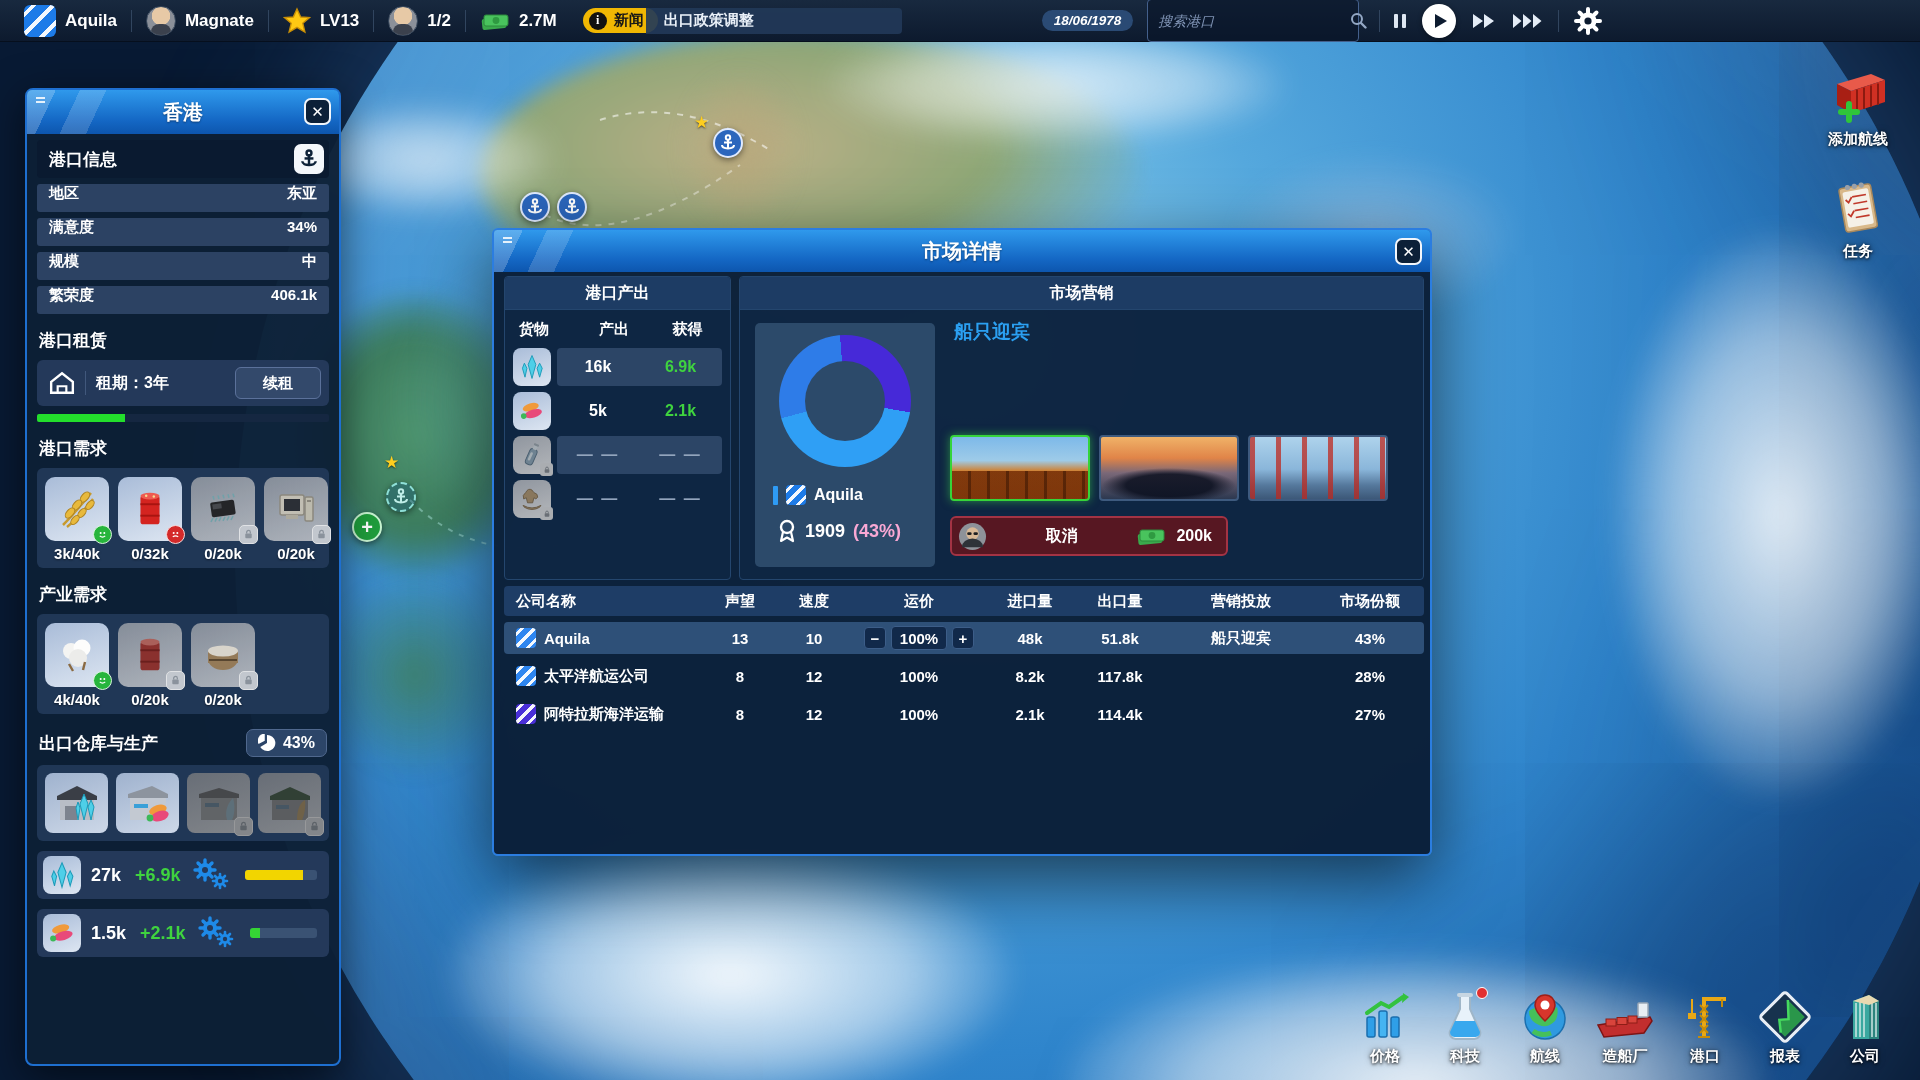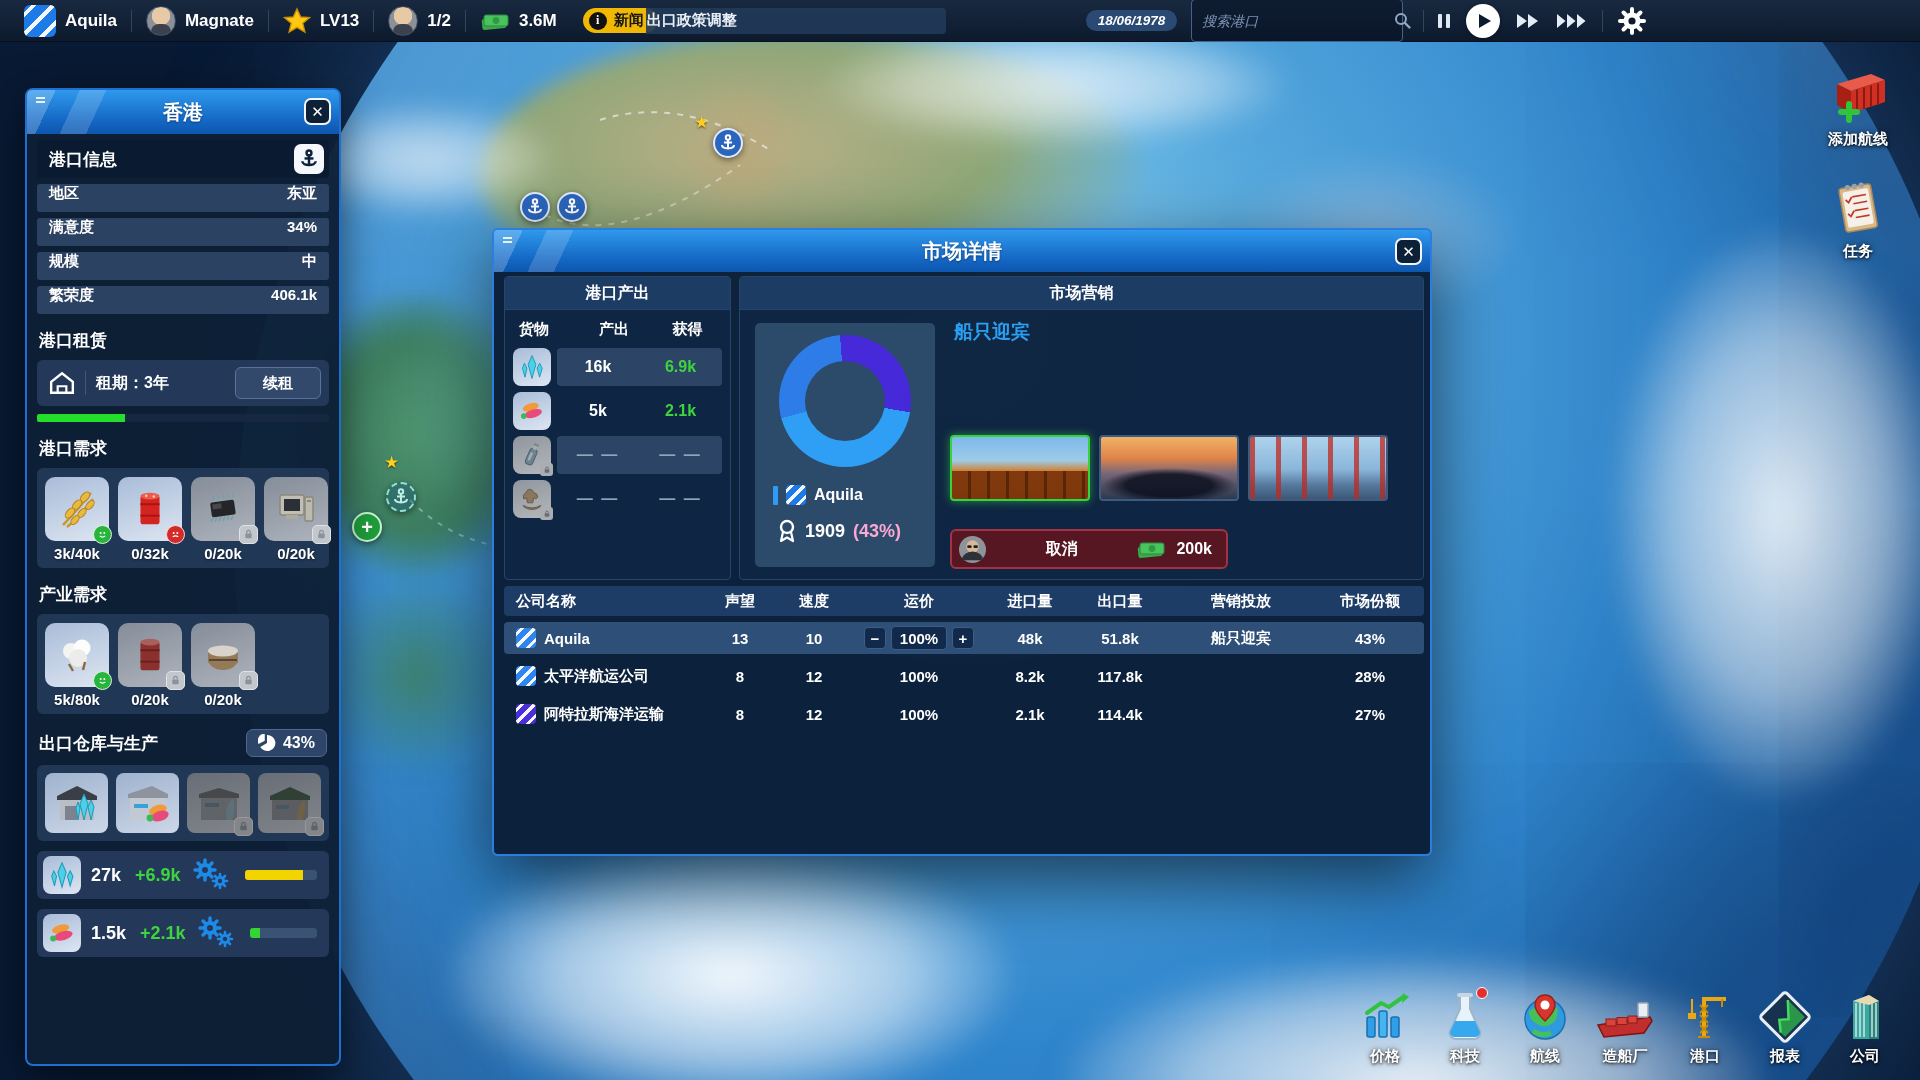--- a/index.html
+++ b/index.html
@@ -43,21 +43,21 @@
   .logo-sq.small { width:20px; height:20px; margin:0; border-radius:4px; }
   .logo-sq.small::before { background:repeating-linear-gradient(135deg, transparent 0 3px, #fff 3px 6px, transparent 6px 9px); }
   .tb-text { font-size:17px; font-weight:bold; }
   .avatar { width:30px; height:30px; border-radius:50%; background:radial-gradient(circle at 50% 32%, #e7c9a6 0 38%, #8b9099 40%), linear-gradient(#aeb6bf,#565d66); position:relative; overflow:hidden; border:1px solid #3a4a5e; }
   .avatar::after { content:""; position:absolute; left:4px; right:4px; bottom:-2px; height:13px; border-radius:8px 8px 0 0; background:#3b414d; }
   .star-ic { width:28px; height:28px; }
   .cash-ic { width:30px; height:22px; }
   .news-pill { display:flex; align-items:center; gap:7px; background:#f0b703; border-radius:14px; padding:3px 14px 3px 6px; margin-left:26px; }
   .news-info { width:18px; height:18px; border-radius:50%; background:#111; color:#fff; font-size:12px; font-weight:bold; display:flex; align-items:center; justify-content:center; font-family:"Liberation Serif",serif; }
   .news-label { color:#161616; font-weight:bold; font-size:15px; }
-  .news-strip { height:26px; width:300px; background:rgba(34,56,88,.92); display:flex; align-items:center; padding-left:1px; margin-left:-12px; border-radius:0 4px 4px 0;text-align:center; }
+  .news-strip { height:26px; width:256px; background:rgba(34,56,88,.92); display:flex; align-items:center; padding-left:18px; margin-left:-12px; border-radius:0 4px 4px 0;text-align:center; }
   .news-headline { font-size:15px; font-weight:bold; color:#e9f0f8; }
   .date-pill { background:#2a4a74; border-radius:13px; padding:3px 12px; font-size:13.5px; font-weight:bold; font-style:italic; margin-left:140px; }
   .searchbox { display:flex; align-items:center; width:212px; height:43px; border:1.5px solid #44608c; border-radius:4px; background:rgba(9,22,42,.65); margin-left:14px; }
   .searchbox input { flex:1; background:transparent; border:none; outline:none; color:#cdd9ea; font-style:italic; font-size:14px; padding:0 10px; font-family:inherit; }
   .searchbox input::placeholder { color:#7f93b4; }
   .search-sep { width:1px; height:19px; background:#44608c; }
   .search-btn { width:34px; display:flex; align-items:center; justify-content:center; cursor:pointer; }
   .ctl { display:flex; align-items:center; gap:16px; }
   .pause-ic { display:flex; gap:4px; }
   .pause-ic i { width:4px; height:14px; background:#dfe7f2; border-radius:1px; display:block; }
@@ -156,21 +156,21 @@
   .img1 { background:
       linear-gradient(180deg, rgba(0,0,0,0) 0 55%, rgba(40,20,5,.25) 55% 100%),
       repeating-linear-gradient(90deg, rgba(150,60,10,.85) 0 16px, rgba(95,35,5,.9) 16px 19px),
       linear-gradient(180deg,#7db9e9 0%,#9ecbe8 38%,#d08030 55%,#b5641e 100%); background-size:100% 100%, 100% 45%, 100% 100%; background-position:0 0, 0 100%, 0 0; background-repeat:no-repeat; }
   .img2 { background:
       radial-gradient(ellipse 70% 40% at 50% 78%, rgba(10,15,30,.85) 0 45%, rgba(10,15,30,0) 70%),
       linear-gradient(180deg,#f0b268 0%,#e08448 34%,#7a6878 58%,#2c3850 100%); }
   .img3 { background:
       repeating-linear-gradient(90deg, rgba(190,40,30,.75) 0 5px, rgba(190,40,30,0) 5px 26px),
       linear-gradient(180deg,#aed3ec 0%,#8ab6da 52%,#55789c 78%,#3c5878 100%); }
-  .cancel-btn { position:absolute; left:210px; top:252px; width:278px; height:40px; background:#571722; border:2px solid #a33344; border-radius:6px;
+  .cancel-btn { position:absolute; left:210px; top:239px; width:278px; height:40px; background:#571722; border:2px solid #a33344; border-radius:6px;
     display:flex; align-items:center; gap:10px; padding:0 14px 0 6px; cursor:pointer; }
   .cancel-avatar { width:29px; height:29px; }
   .cancel-label { flex:1; text-align:center; font-size:16px; font-weight:bold; }
   .cancel-cost { font-size:16px; font-weight:bold; }
   .cmp-table { position:absolute; left:10px; top:356px; width:920px; }
   .cmp-hd, .cmp-row { display:grid; grid-template-columns:200px 72px 76px 134px 88px 92px 150px 108px; align-items:center; }
   .cmp-hd { height:30px; background:#1e3d66; border-radius:4px; font-size:15px; font-weight:bold; }
   .cmp-hd span, .cmp-row span { text-align:center; }
   .cmp-hd span:first-child, .cmp-name { text-align:left; padding-left:12px; }
   .cmp-row { height:32px; margin-top:6px; font-size:15px; font-weight:bold; border-radius:4px; }
@@ -267,21 +267,21 @@
     <div class="avatar"></div>
     <span class="tb-text">1/2</span>
   </div>
   <div class="tb-div"></div>
   <div class="tb-group">
     <svg class="cash-ic" viewBox="0 0 30 22">
       <rect x="2" y="8" width="24" height="11" rx="2" fill="#3aa94c" transform="rotate(-6 14 13)"></rect>
       <rect x="4" y="5" width="24" height="11" rx="2" fill="#49c35d" stroke="#2c8a3c" stroke-width="1"></rect>
       <circle cx="16" cy="10.5" r="3.4" fill="#2f9a41"></circle>
     </svg>
-    <span class="tb-text">3.6M</span>
+    <span class="tb-text">2.7M</span>
   </div>
   <div class="news-pill">
     <span class="news-info">i</span>
     <span class="news-label">新闻</span>
   </div>
   <div class="news-strip">
     <span class="news-headline">出口政策调整</span>
   </div>
   <div class="date-pill">18/06/1978</div>
   <div class="searchbox">
@@ -619,21 +619,21 @@
             <path d="M14 31 l4 7 M30 29 l-2 8" stroke="#8a6a42" stroke-width="2.4"></path>
           </svg>
           <span class="badge happy">
               <svg width="11" height="11" viewBox="0 0 12 12">
                 <circle cx="4" cy="4.4" r="1.1" fill="#fff"></circle>
                 <circle cx="8" cy="4.4" r="1.1" fill="#fff"></circle>
                 <path d="M3 7.5 q3 2.6 6 0" stroke="#fff" stroke-width="1.3" fill="none"></path>
               </svg>
             </span>
         </div>
-        <div class="tile-label">5k/80k</div>
+        <div class="tile-label">4k/40k</div>
       </div>
       <div class="tile-wrap">
         <div class="tile locked">
           <svg width="42" height="44" viewBox="0 0 44 44">
             <rect x="12" y="8" width="20" height="30" rx="3" fill="#d42420"></rect>
             <ellipse cx="22" cy="8.5" rx="10" ry="3.6" fill="#ee5a50"></ellipse>
             <g stroke="#a81410" stroke-width="2">
                 <line x1="12" y1="17" x2="32" y2="17"></line>
                 <line x1="12" y1="29" x2="32" y2="29"></line>
               </g>

